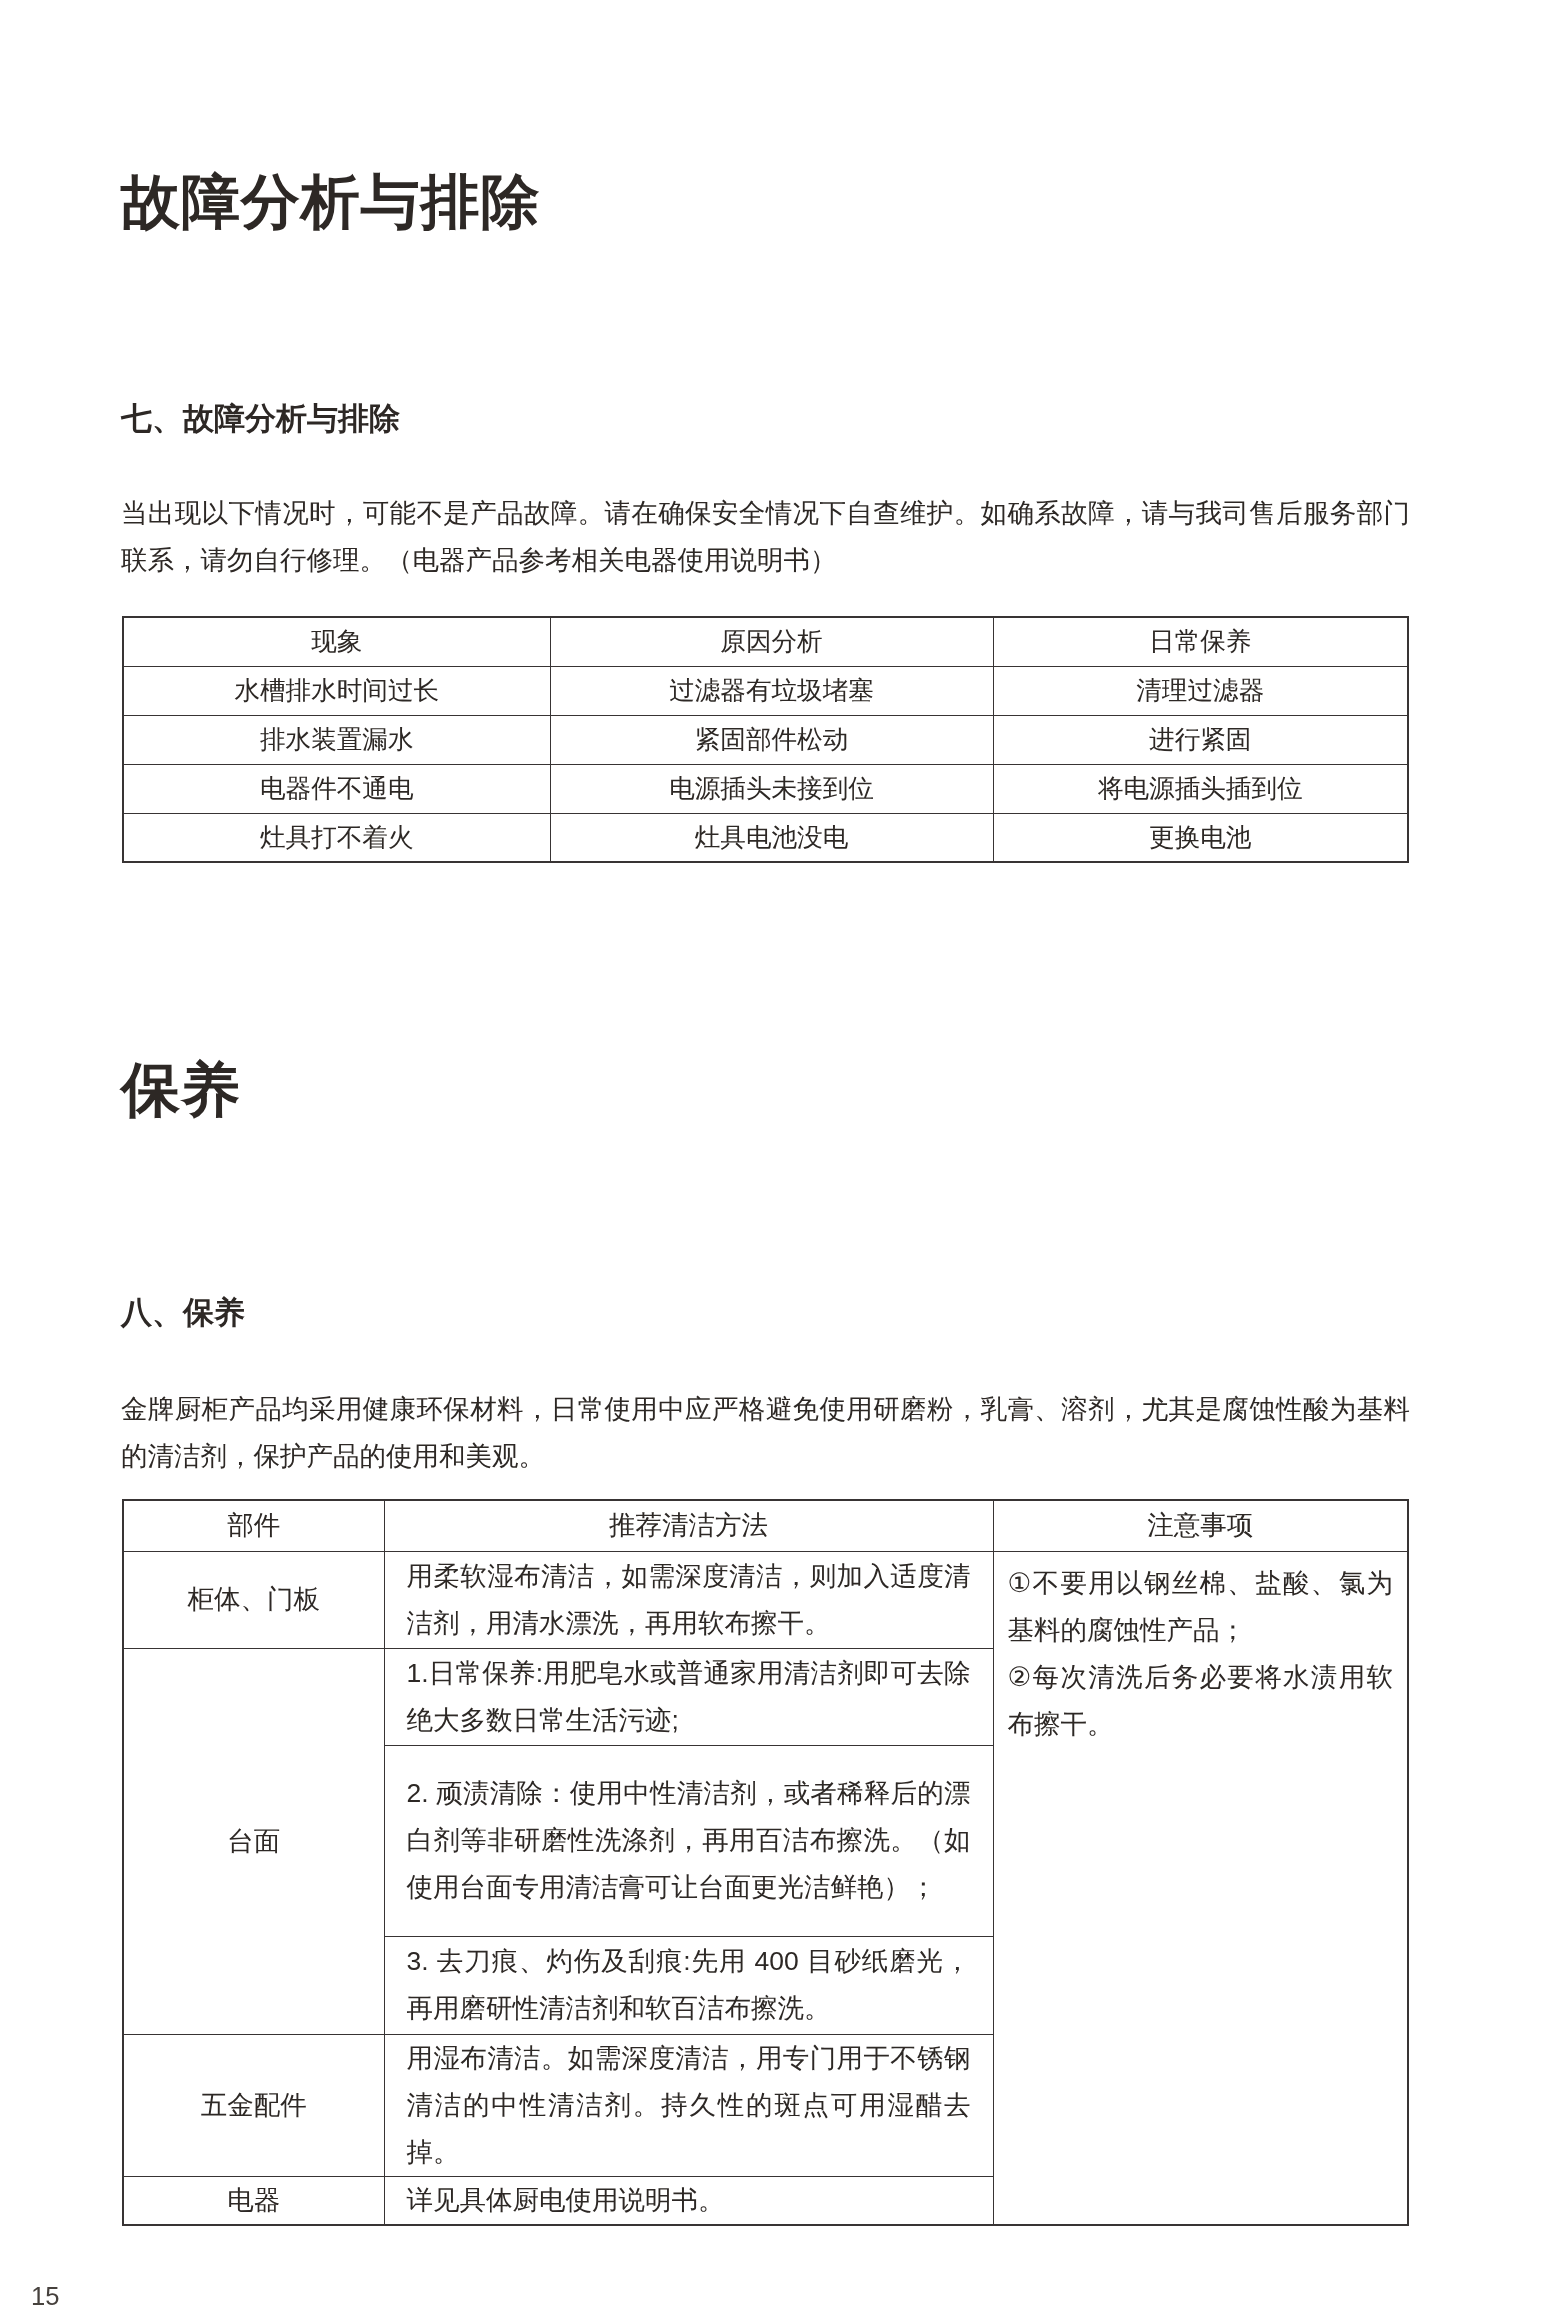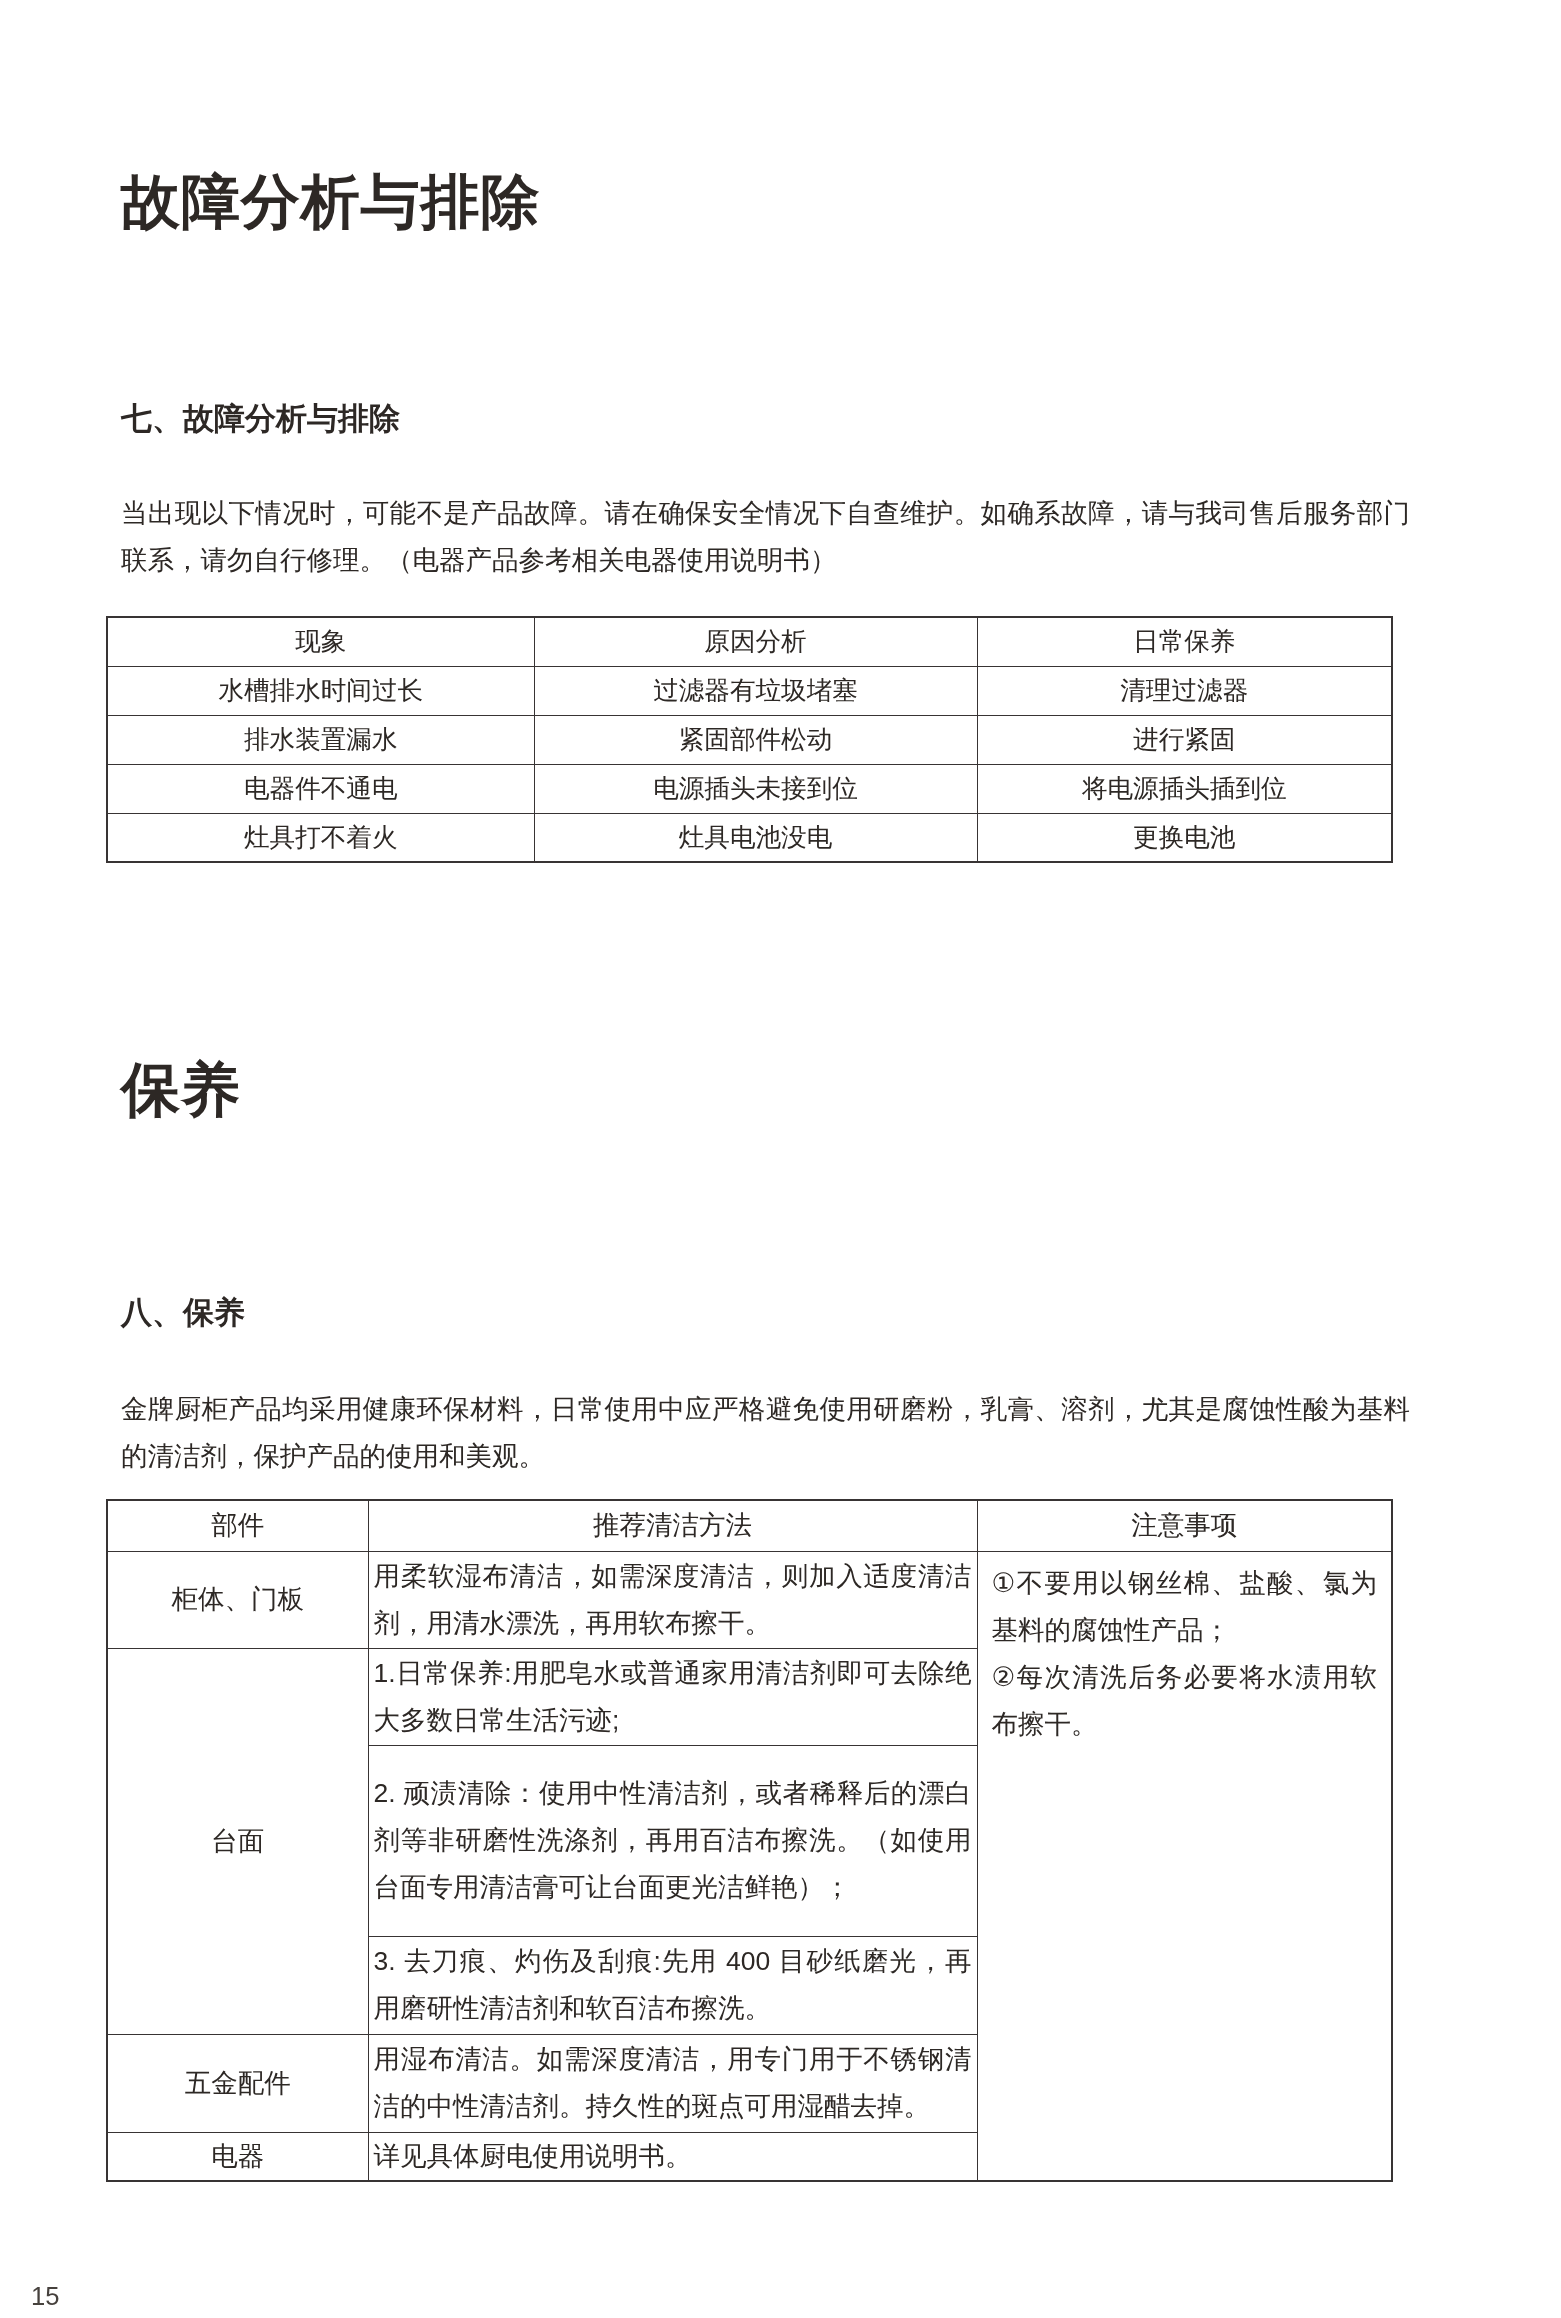--- a/index.html
+++ b/index.html
@@ -28,36 +28,36 @@
   #subheading-maintenance { top:1270px; }
   .body-paragraph {
     position:absolute; left:121px; width:1289px;
     font-size:26.5px; line-height:47px;
     text-align:justify; color:#2d2825;
   }
   #paragraph-fault { top:464px; }
   #paragraph-maintenance { top:1360px; }
 
   table.doc-table {
-    position:absolute; left:106px;
+    position:absolute; left:122px;
     border-collapse:collapse; table-layout:fixed;
     font-size:25.6px; color:#2d2825;
   }
   table.doc-table td {
     border:1.9px solid #383434;
     text-align:center; vertical-align:middle;
     overflow:hidden;
   }
   #fault-table { top:590px; width:1284px; border:2.8px solid #383434; }
   #fault-table td { height:49px; }
 
   #maintenance-table { top:1473px; width:1285px; border:2.8px solid #383434; font-size:26.5px; }
   #maintenance-table td { line-height:47px; }
   #maintenance-table td.method-cell {
-    text-align:justify; padding:0 5px; vertical-align:middle;
+    text-align:justify; padding:0 22px; vertical-align:middle;
   }
   #maintenance-table td.notes-cell {
     text-align:justify; padding:8px 14px; vertical-align:top;
   }
   #maintenance-table tr.h-header td { height:51px; }
   #maintenance-table tr.h-2line td { height:97px; }
   #maintenance-table tr.h-4line td { height:191px; }
   #maintenance-table tr.h-2line-b td { height:98px; }
   #maintenance-table tr.h-1line td { height:47px; }
 

